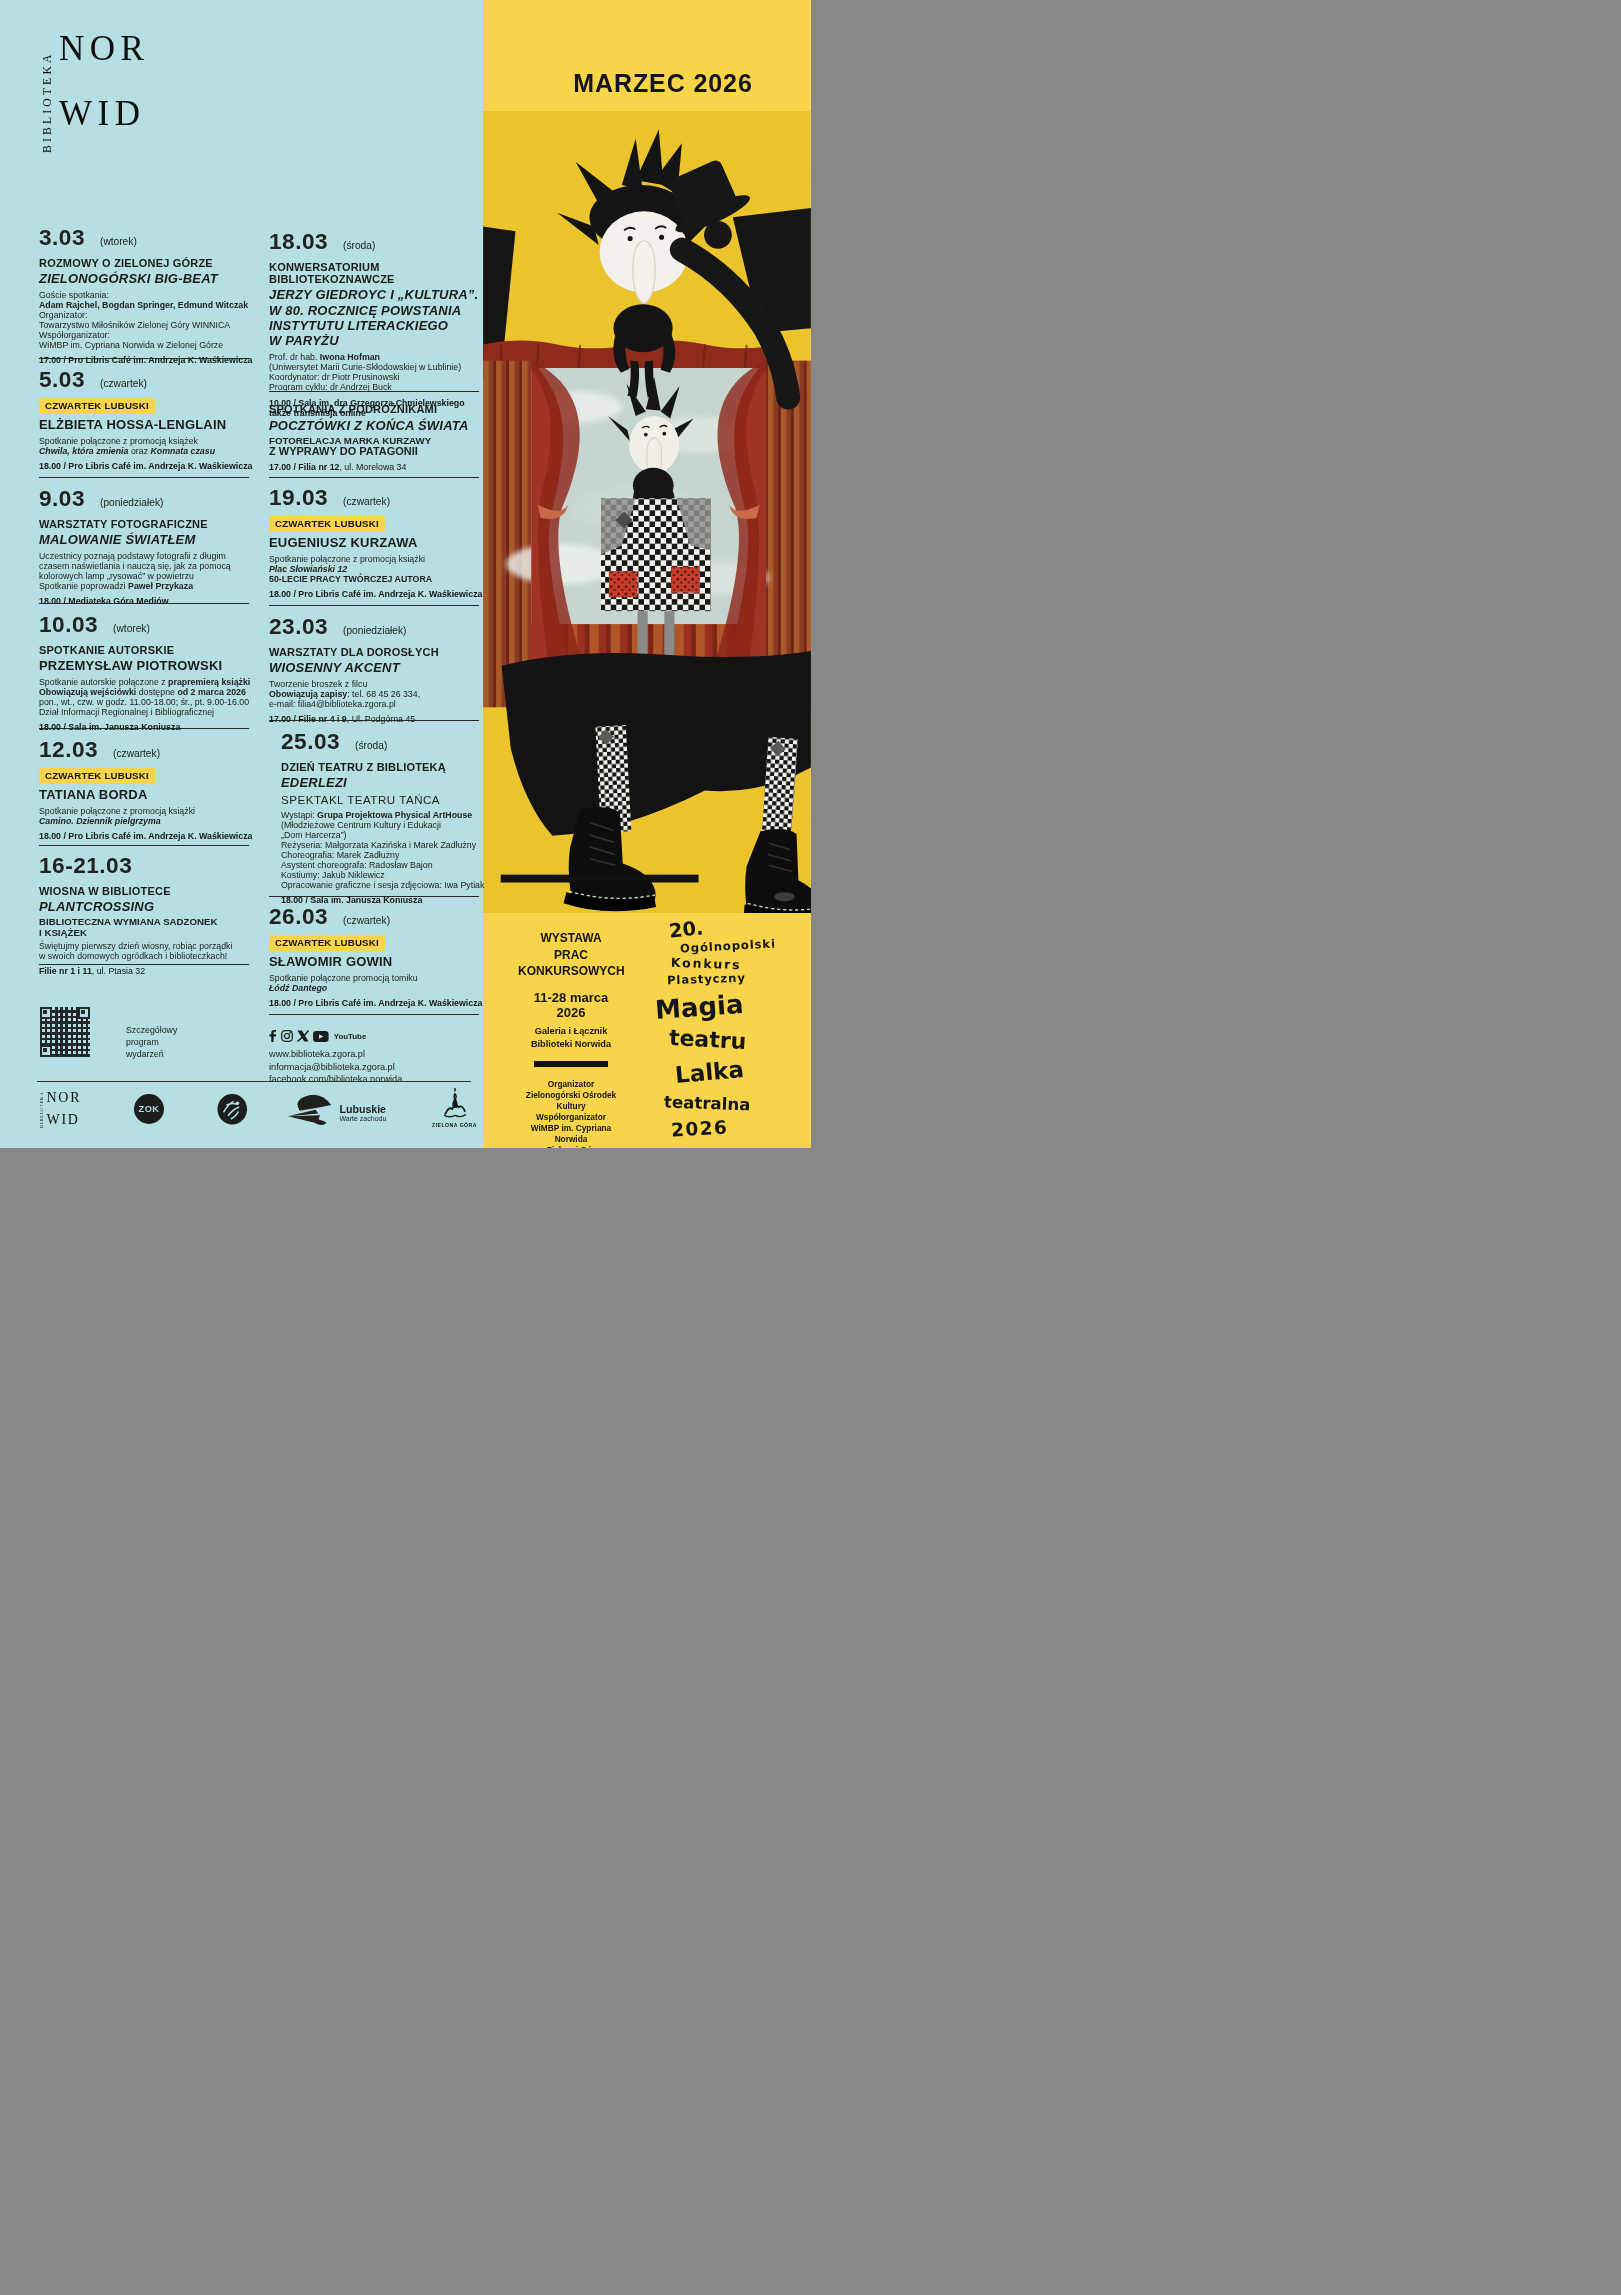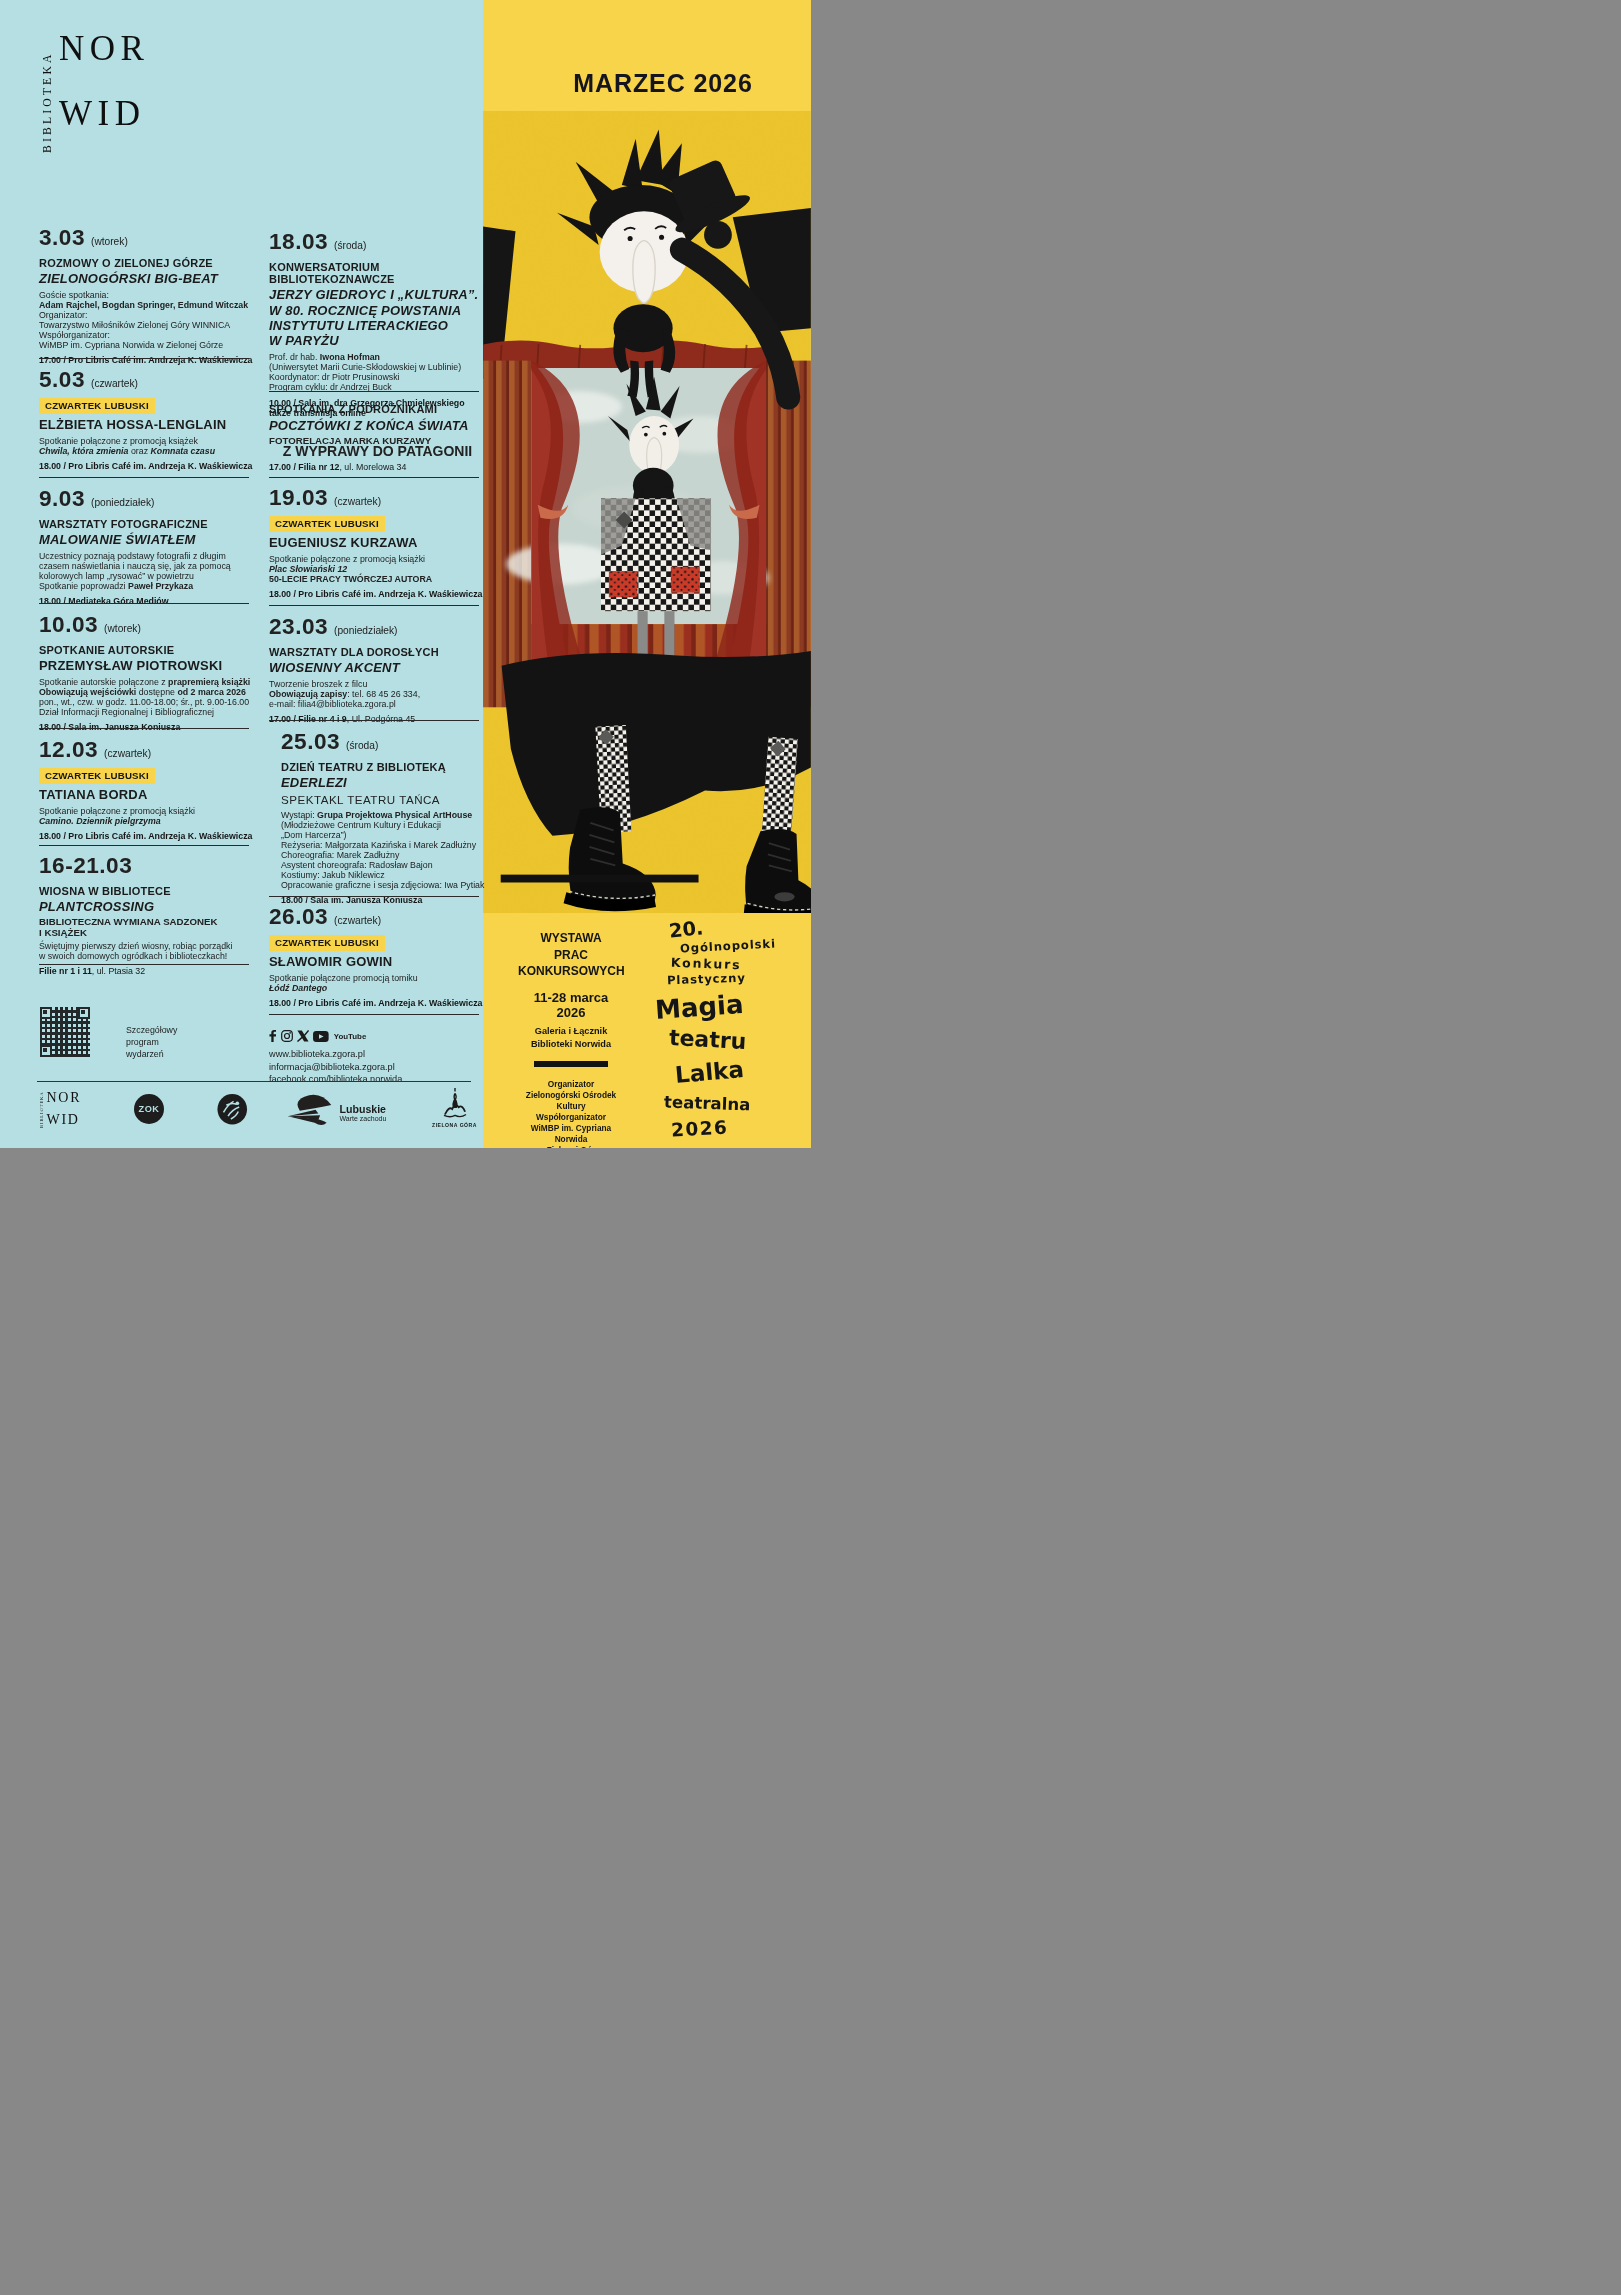--- a/index.html
+++ b/index.html
@@ -12,21 +12,21 @@
   .logo-big{font-family:"Liberation Serif",serif;font-size:35px;letter-spacing:5.5px;color:#101010;line-height:1;}
   .main-title{font-size:23px;font-weight:bold;letter-spacing:0.5px;line-height:41px;color:#151515;}
   .addr-bar{left:0;top:156px;width:483px;height:37px;background:#F8D44B;}
   .addr-text{position:absolute;left:44px;top:6.5px;font-size:8.8px;font-weight:bold;line-height:12px;color:#161616;}
 
   
   .yellow-band{left:483px;top:0;width:328px;height:111px;background:#F8D44B;}
   .month{position:absolute;left:0;top:69px;width:360px;text-align:center;font-size:25px;font-weight:bold;letter-spacing:0.9px;color:#15151f;}
   .yellow-footer{left:483px;top:913px;width:328px;height:235px;background:#F8D44B;}
   .ev{position:absolute;width:217px;}
-  .ev-daterow{display:flex;align-items:baseline;gap:6px;}
+  .ev-daterow{display:flex;align-items:baseline;gap:15px;}
   .ev-date{font-size:22.6px;font-weight:bold;letter-spacing:0.5px;color:#222;}
   .ev-day{font-size:10.2px;color:#222;}
   .ev-label{margin-top:5.5px;font-size:11px;font-weight:bold;letter-spacing:0.2px;color:#1b1b1b;}
   .ev-title{margin-top:2.8px;font-size:13px;font-weight:bold;letter-spacing:0.2px;color:#1b1b1b;}
   .it{font-style:italic;}
   .ev-sub{margin-top:2.8px;font-size:11.6px;letter-spacing:0.5px;color:#222;}
   .ev-body{margin-top:3.7px;font-size:8.8px;line-height:10px;color:#222;}
   .ev-body .b{font-weight:bold;}
   .ev-body .bi{font-weight:bold;font-style:italic;}
   .ev-time{margin-top:5.5px;font-size:8.8px;font-weight:bold;color:#161616;line-height:10.6px;}
@@ -421,21 +421,21 @@
       <div>także transmisja online</div>
     </div>
   </div>
   <div class="divider" style="left:269px;top:391px;"></div>
 
   <div class="ev" style="left:269px;top:403px;">
     <div class="ev-label" style="margin-top:0;">SPOTKANIA Z PODRÓŻNIKAMI</div>
     <div class="ev-title it">POCZTÓWKI Z KOŃCA ŚWIATA</div>
     <div class="ev-body" style="margin-top:1.8px;">
       <div class="b" style="font-size:9.7px;line-height:11px;">FOTORELACJA MARKA KURZAWY</div>
-      <div class="b" style="font-size:14px;line-height:11px;text-align:center;">Z WYPRAWY DO PATAGONII</div>
+      <div class="b" style="font-size:11px;line-height:11px;">Z WYPRAWY DO PATAGONII</div>
     </div>
     <div class="ev-time"><span>17.00 / Filia nr 12</span><span class="r">, ul. Morelowa 34</span></div>
   </div>
   <div class="divider" style="left:269px;top:477px;"></div>
 
   <div class="ev" style="left:269px;top:485px;">
     <div class="ev-daterow">
         <span class="ev-date">19.03</span>
         <span class="ev-day">(czwartek)</span>
       </div>

